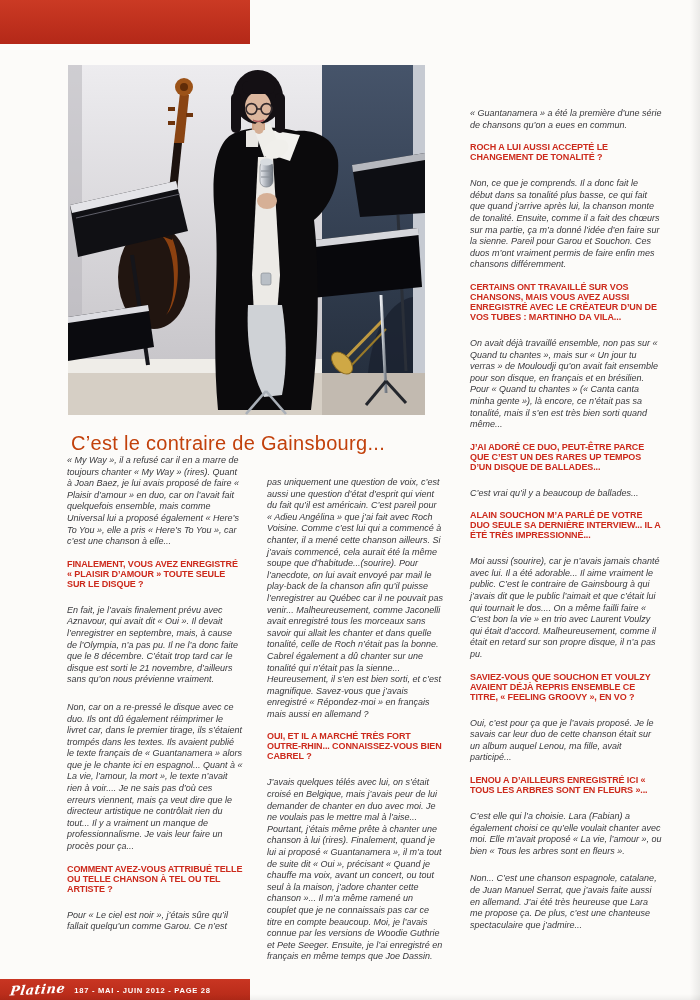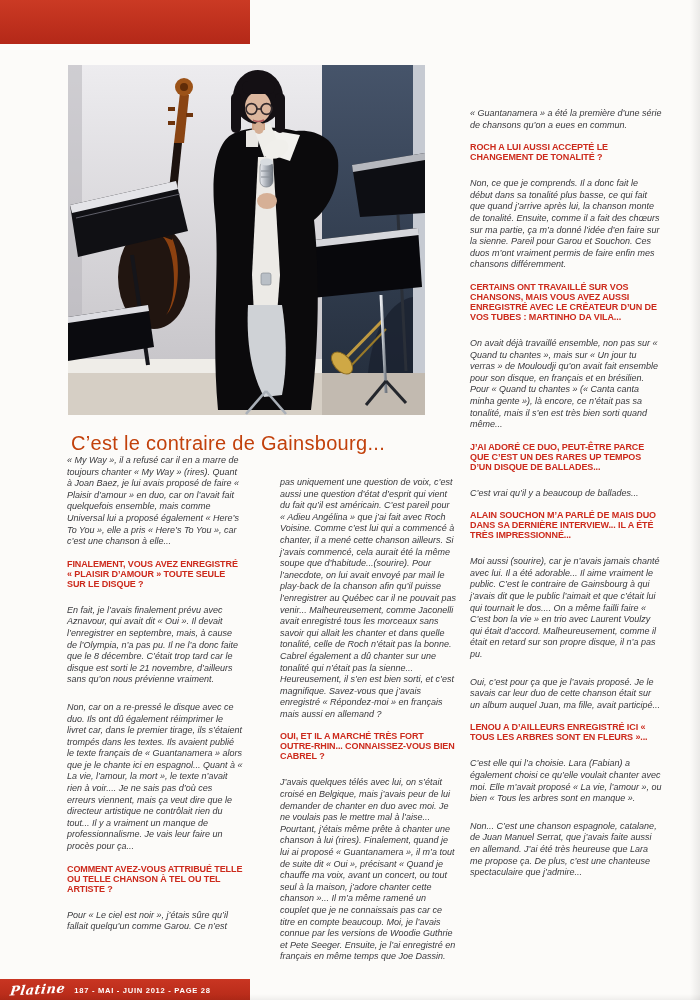--- a/index.html
+++ b/index.html
@@ -14,21 +14,21 @@
         background:linear-gradient(180deg,#cb3a24,#b42818);}
 
   .photo{position:absolute;left:68px;top:65px;width:357px;height:350px;background:#dcdadd;}
   .photo svg{display:block;}
 
   .headline{position:absolute;left:67px;top:428px;width:380px;margin:4px;
         font-size:20px;font-weight:400;letter-spacing:.3px;color:#c2410c;}
 
   .col{position:absolute;}
   .col1{left:67px;top:439px;width:176px;}
-  .col2{left:280px;top:461px;width:177px;}
+  .col2{left:267px;top:461px;width:177px;}
   .col3{left:470px;top:92px;width:193px;}
 
   .p{margin:16px 0 11px 0;font-style:italic;font-size:9px;line-height:11.6px;color:#38383c;}
   .h{margin:0;font-size:9px;line-height:10px;font-weight:bold;color:#cc2a1c;letter-spacing:-0.1px;}
 
   .footer{position:absolute;left:0;top:979px;width:250px;height:21px;
         background:linear-gradient(180deg,#c93522,#b52a18);
         display:flex;align-items:center;color:#ffffff;}
   .logo{font-family:"DejaVu Serif",serif;font-style:italic;font-weight:bold;
         font-size:13px;margin-left:10px;transform:rotate(-3deg) skewX(-10deg);letter-spacing:.5px;}
@@ -171,25 +171,26 @@
   </div>
 
   <div class="col col3">
     <p class="p">« Guantanamera » a été la première d’une série de chansons qu’on a eues en commun.</p>
     <h3 class="h">ROCH A LUI AUSSI ACCEPTÉ LE CHANGEMENT DE TONALITÉ ?</h3>
     <p class="p">Non, ce que je comprends. Il a donc fait le début dans sa tonalité plus basse, ce qui fait que quand j’arrive après lui, la chanson monte de tonalité. Ensuite, comme il a fait des chœurs sur ma partie, ça m’a donné l’idée d’en faire sur la sienne. Pareil pour Garou et Souchon. Ces duos m’ont vraiment permis de faire enfin mes chansons différemment.</p>
     <h3 class="h">CERTAINS ONT TRAVAILLÉ SUR VOS CHANSONS, MAIS VOUS AVEZ AUSSI ENREGISTRÉ AVEC LE CRÉATEUR D’UN DE VOS TUBES : MARTINHO DA VILA...</h3>
     <p class="p">On avait déjà travaillé ensemble, non pas sur « Quand tu chantes », mais sur « Un jour tu verras » de Mouloudji qu’on avait fait ensemble pour son disque, en français et en brésilien. Pour « Quand tu chantes » (« Canta canta minha gente »), là encore, ce n’était pas sa tonalité, mais il s’en est très bien sorti quand même...</p>
     <h3 class="h">J’AI ADORÉ CE DUO, PEUT-ÊTRE PARCE QUE C’EST UN DES RARES UP TEMPOS D’UN DISQUE DE BALLADES...</h3>
     <p class="p">C’est vrai qu’il y a beaucoup de ballades...</p>
-    <h3 class="h">ALAIN SOUCHON M’A PARLÉ DE MAIS DUO DANS SA DERNIÈRE INTERVIEW... IL A ÉTÉ TRÈS IMPRESSIONNÉ...</h3>
+    <h3 class="h">ALAIN SOUCHON M’A PARLÉ DE VOTRE DUO SEULE SA DERNIÈRE INTERVIEW... IL A ÉTÉ TRÈS IMPRESSIONNÉ...</h3>
     <p class="p">Moi aussi (sourire), car je n’avais jamais chanté avec lui. Il a été adorable... Il aime vraiment le public. C’est le contraire de Gainsbourg à qui j’avais dit que le public l’aimait et que c’était lui qui tournait le dos.... On a même failli faire « C’est bon la vie » en trio avec Laurent Voulzy qui était d’accord. Malheureusement, comme il était en retard sur son propre disque, il n’a pas pu.</p>
-    <p class="p">Oui, c’est pour ça que je l’avais proposé. Je le savais car leur duo de cette chanson était sur un album auquel Juan, ma fille, avait participé...</p>
+    <h3 class="h">SAVIEZ-VOUS QUE SOUCHON ET VOULZY AVAIENT DÉJÀ REPRIS ENSEMBLE CE TITRE, « FEELING GROOVY », EN VO ?</h3>
+    <p class="p">Oui, c’est pour ça que je l’avais proposé. Je le savais car leur duo de cette chanson était sur un album auquel Lenou, ma fille, avait participé...</p>
     <h3 class="h">LENOU A D’AILLEURS ENREGISTRÉ ICI « TOUS LES ARBRES SONT EN FLEURS »...</h3>
-    <p class="p">C’est elle qui l’a choisie. Lara (Fabian) a également choisi ce qu’elle voulait chanter avec moi. Elle m’avait proposé « La vie, l’amour », ou bien « Tous les arbres sont en manque ».</p>
+    <p class="p">C’est elle qui l’a choisie. Lara (Fabian) a également choisi ce qu’elle voulait chanter avec moi. Elle m’avait proposé « La vie, l’amour », ou bien « Tous les arbres sont en fleurs ».</p>
     <p class="p">Non... C’est une chanson espagnole, catalane, de Juan Manuel Serrat, que j’avais faite aussi en allemand. J’ai été très heureuse que Lara me propose ça. De plus, c’est une chanteuse spectaculaire que j’admire...</p>
   </div>
 
   <div class="footer">
     <span class="logo">Platine</span>
     <span class="issue">187 - MAI - JUIN 2012 - PAGE 28</span>
   </div>
 
   <div class="edge-right"></div>
   <div class="edge-bottom"></div>

